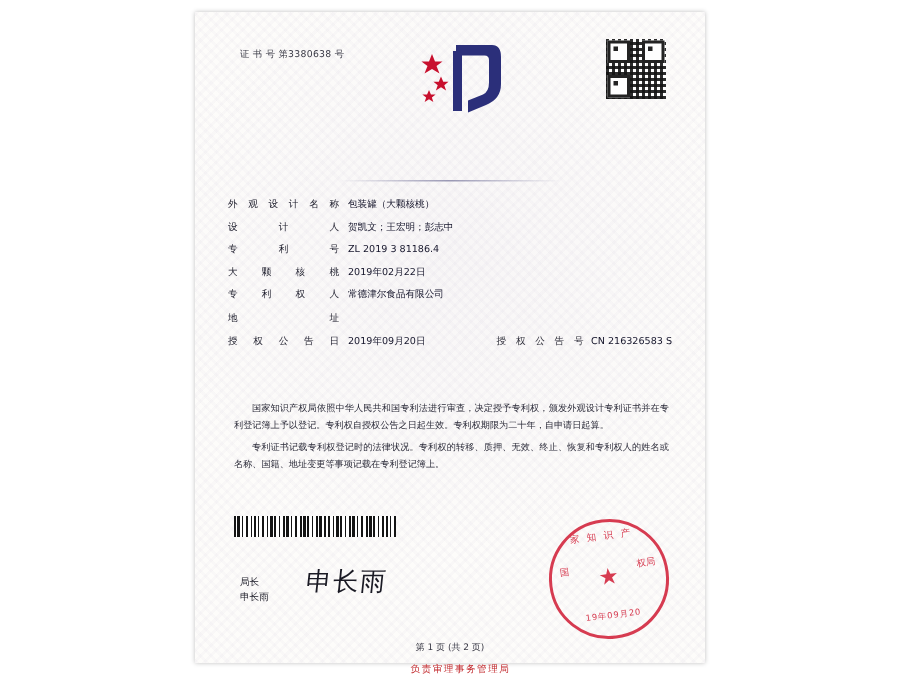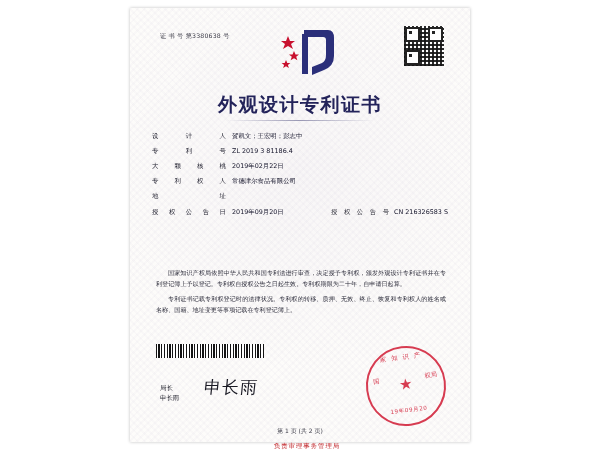--- a/index.html
+++ b/index.html
@@ -297,25 +297,28 @@
           <i></i>
         </span>
       <span class="finder f2">
           <i></i>
         </span>
       <span class="finder f3">
           <i></i>
         </span>
     </div>
 
-    <div class="title">外观设计专利证书</div>
     <div class="title-rule"></div>
 
     <div class="fields">
 
+      <div class="row">
+        <span class="lbl">外观设计名称</span>
+        <span class="val">包装罐（大颗核桃）</span>
+      </div>
 
       <div class="row">
         <span class="lbl">设 计 人</span>
         <span class="val">贺凯文；王宏明；彭志中</span>
       </div>
 
       <div class="row">
         <span class="lbl">专 利 号</span>
         <span class="val">ZL 2019 3 81186.4</span>
       </div>

